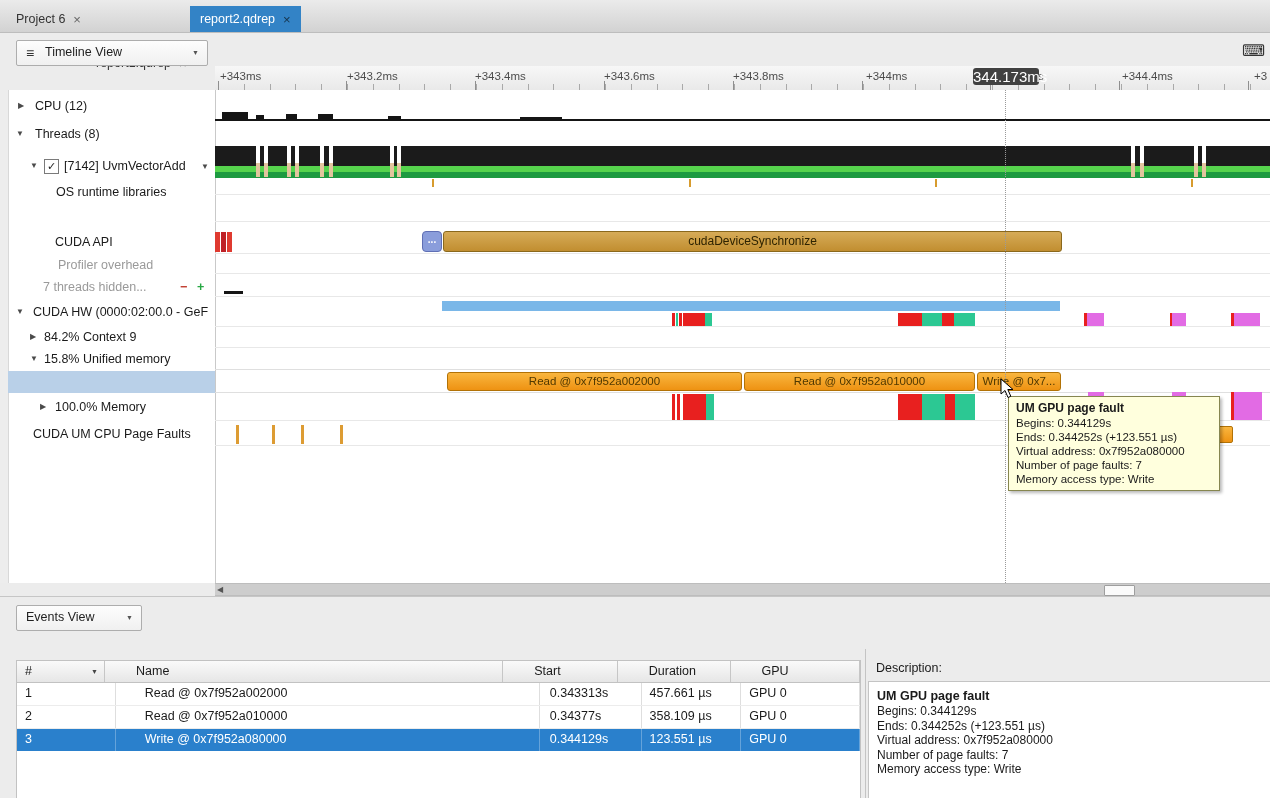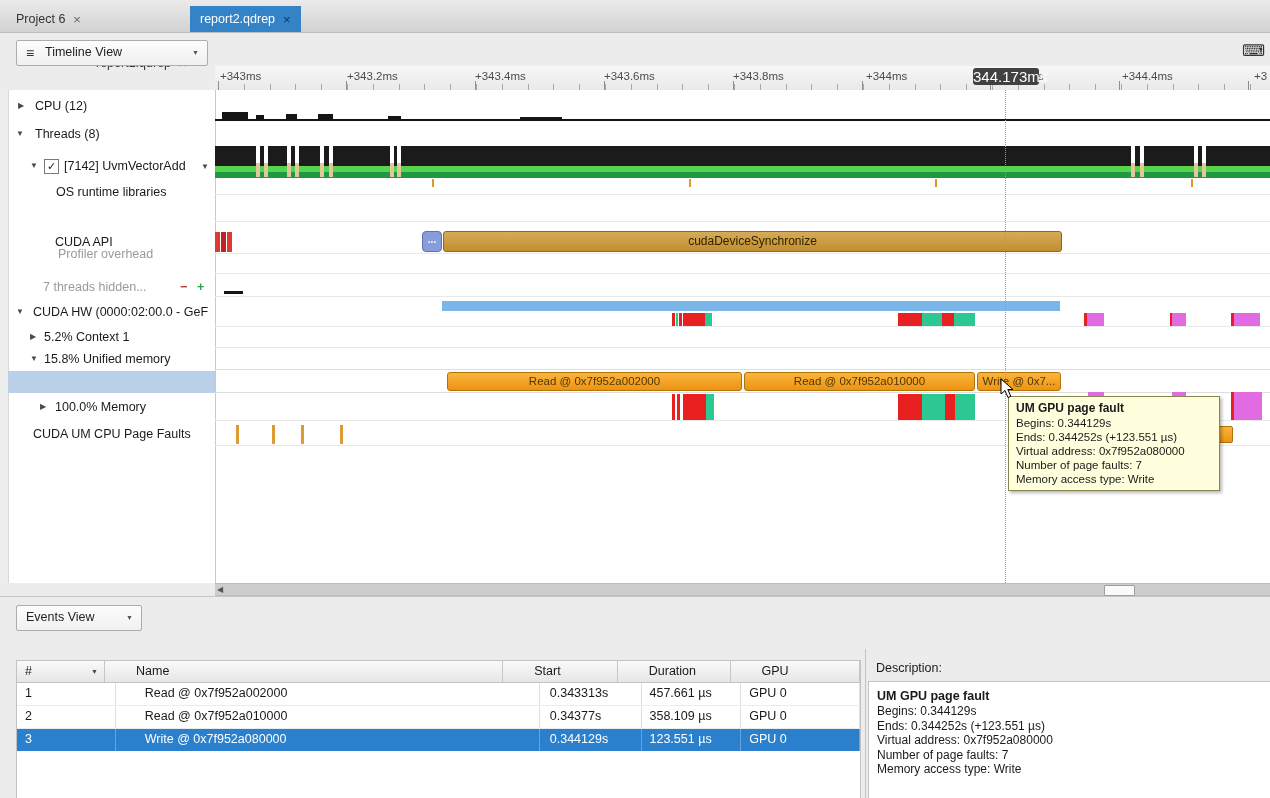--- a/index.html
+++ b/index.html
@@ -146,35 +146,35 @@
       <span class="checkbox">✓</span>
       <span class="lbl" style="left:64px;">[7142] UvmVectorAdd</span>
       <span class="arr" style="left:201px;top:1px;">▼</span>
     </div>
     <div class="srow" style="top:92px;">
       <span class="lbl" style="left:56px;">OS runtime libraries</span>
     </div>
     <div class="srow" style="top:142px;">
       <span class="lbl" style="left:55px;">CUDA API</span>
     </div>
-    <div class="srow" style="top:154px;">
+    <div class="srow" style="top:165px;">
       <span class="lbl gray" style="left:58px;">Profiler overhead</span>
     </div>
     <div class="srow" style="top:187px;">
       <span class="lbl gray" style="left:43px;">7 threads hidden...</span>
       <span class="lbl" style="left:180px;color:#c0392b;font-weight:bold;">−</span>
       <span class="lbl" style="left:197px;color:#27a844;font-weight:bold;">+</span>
     </div>
     <div class="srow" style="top:212px;">
       <span class="arr" style="left:16px;">▼</span>
       <span class="lbl" style="left:33px;">CUDA HW (0000:02:00.0 - GeF</span>
     </div>
     <div class="srow" style="top:237px;">
       <span class="arr" style="left:30px;">▶</span>
-      <span class="lbl" style="left:44px;">5.2% Context 1</span>
+      <span class="lbl" style="left:44px;">84.2% Context 9</span>
     </div>
     <div class="srow" style="top:259px;">
       <span class="arr" style="left:30px;">▼</span>
       <span class="lbl" style="left:44px;">15.8% Unified memory</span>
     </div>
     <div class="srow" style="top:307px;">
       <span class="arr" style="left:40px;">▶</span>
       <span class="lbl" style="left:55px;">100.0% Memory</span>
     </div>
     <div class="srow" style="top:334px;">

